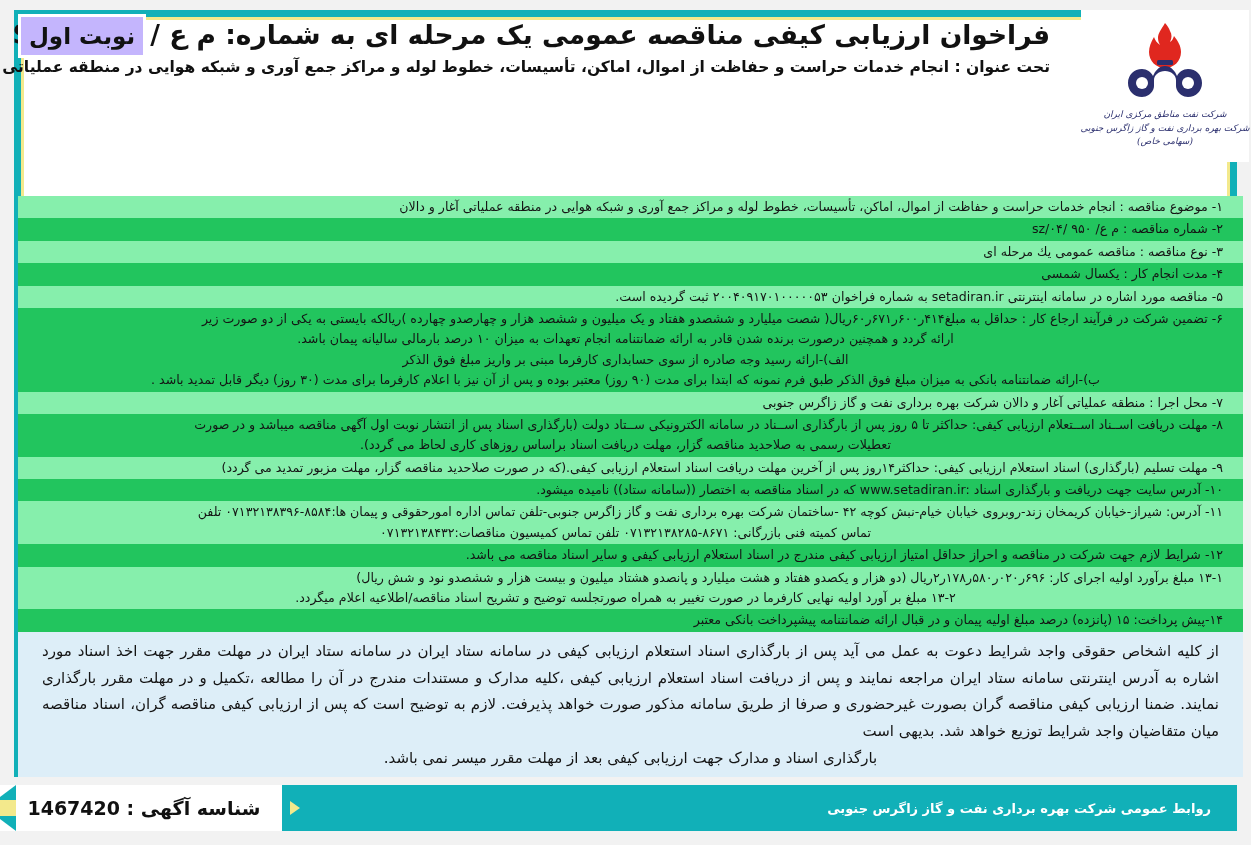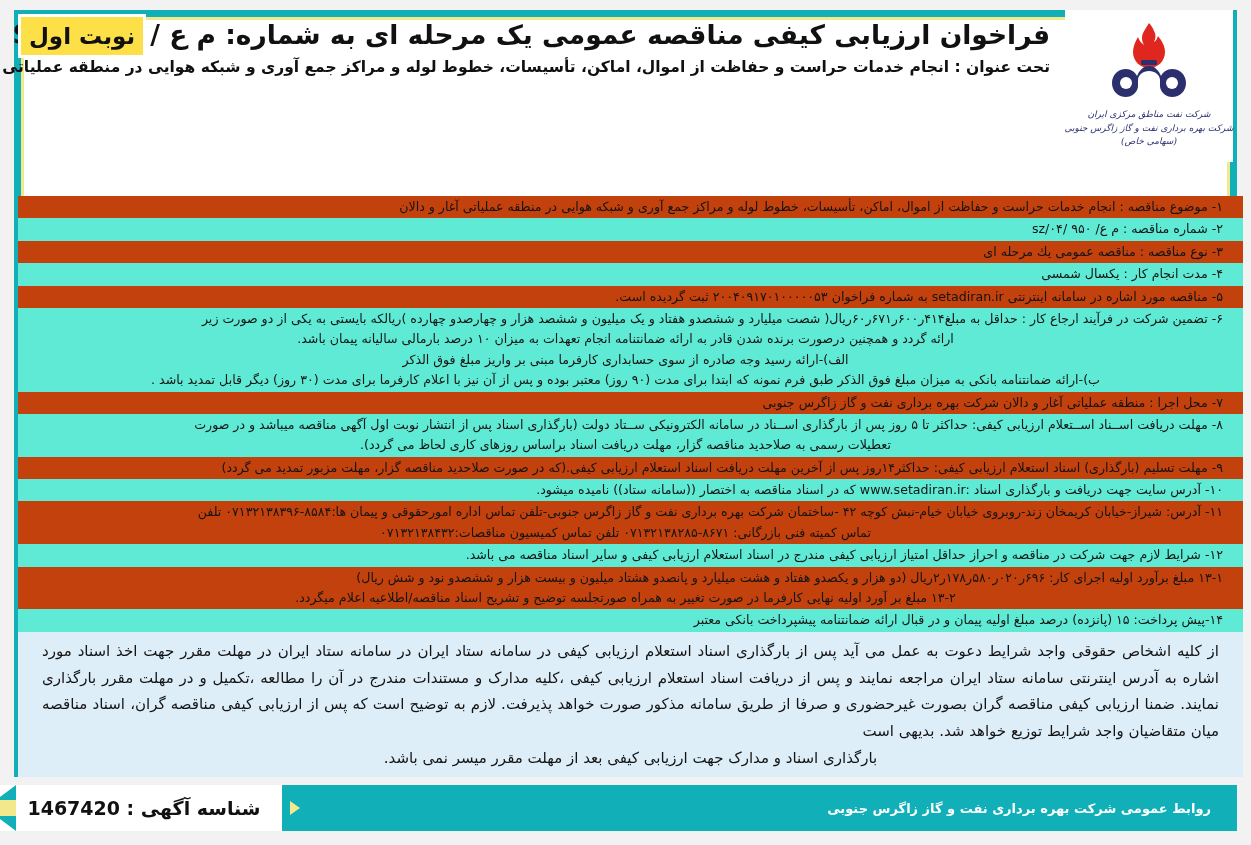--- a/index.html
+++ b/index.html
@@ -29,35 +29,35 @@
     left:0;top:0;right:0;bottom:0;
     border:3px solid #f3e98c;
     background:#ffffff;
     box-sizing:border-box;
   }
   
   .nobat{
     position:absolute;
     left:18px;top:14px;
     width:128px;height:44px;
-    background:#fde047;
+    background:#c4b5fd;
     border:3px solid #ffffff;
     box-sizing:border-box;
     z-index:40;
     display:flex;align-items:center;justify-content:center;
   }
   .nobat span{
     font-size:23px;font-weight:bold;color:#111;
     font-family:"DejaVu Sans",sans-serif;
     line-height:1;
   }
   
   .logo-box{
     position:absolute;
-    right:18px;top:10px;
+    right:2px;top:10px;
     width:168px;height:152px;
     background:#ffffff;
     display:flex;flex-direction:column;
     align-items:center;justify-content:flex-start;
     padding-top:10px;
     box-sizing:border-box;
     z-index:30;
   }
   .logo-svg{display:block;}
   .logo-cap{
@@ -116,22 +116,22 @@
     z-index:15;
   }
   .row{
     padding:1px 20px 1px 10px;
     font-size:12.6px;
     line-height:1.62;
     color:#141414;
     text-align:right;
     box-sizing:border-box;
   }
-  .row.blue{background:#c2410c;}
-  .row.pink{background:#5eead4;}
+  .row.blue{background:#86efac;}
+  .row.pink{background:#22c55e;}
   .row .ln{display:block;}
   .row .ln.c{text-align:center;}
   
   .closing{
     padding:6px 24px 6px 24px;
     font-size:15px;
     line-height:1.78;
     text-align:justify;
     color:#141414;
     background:#ddeef8;

